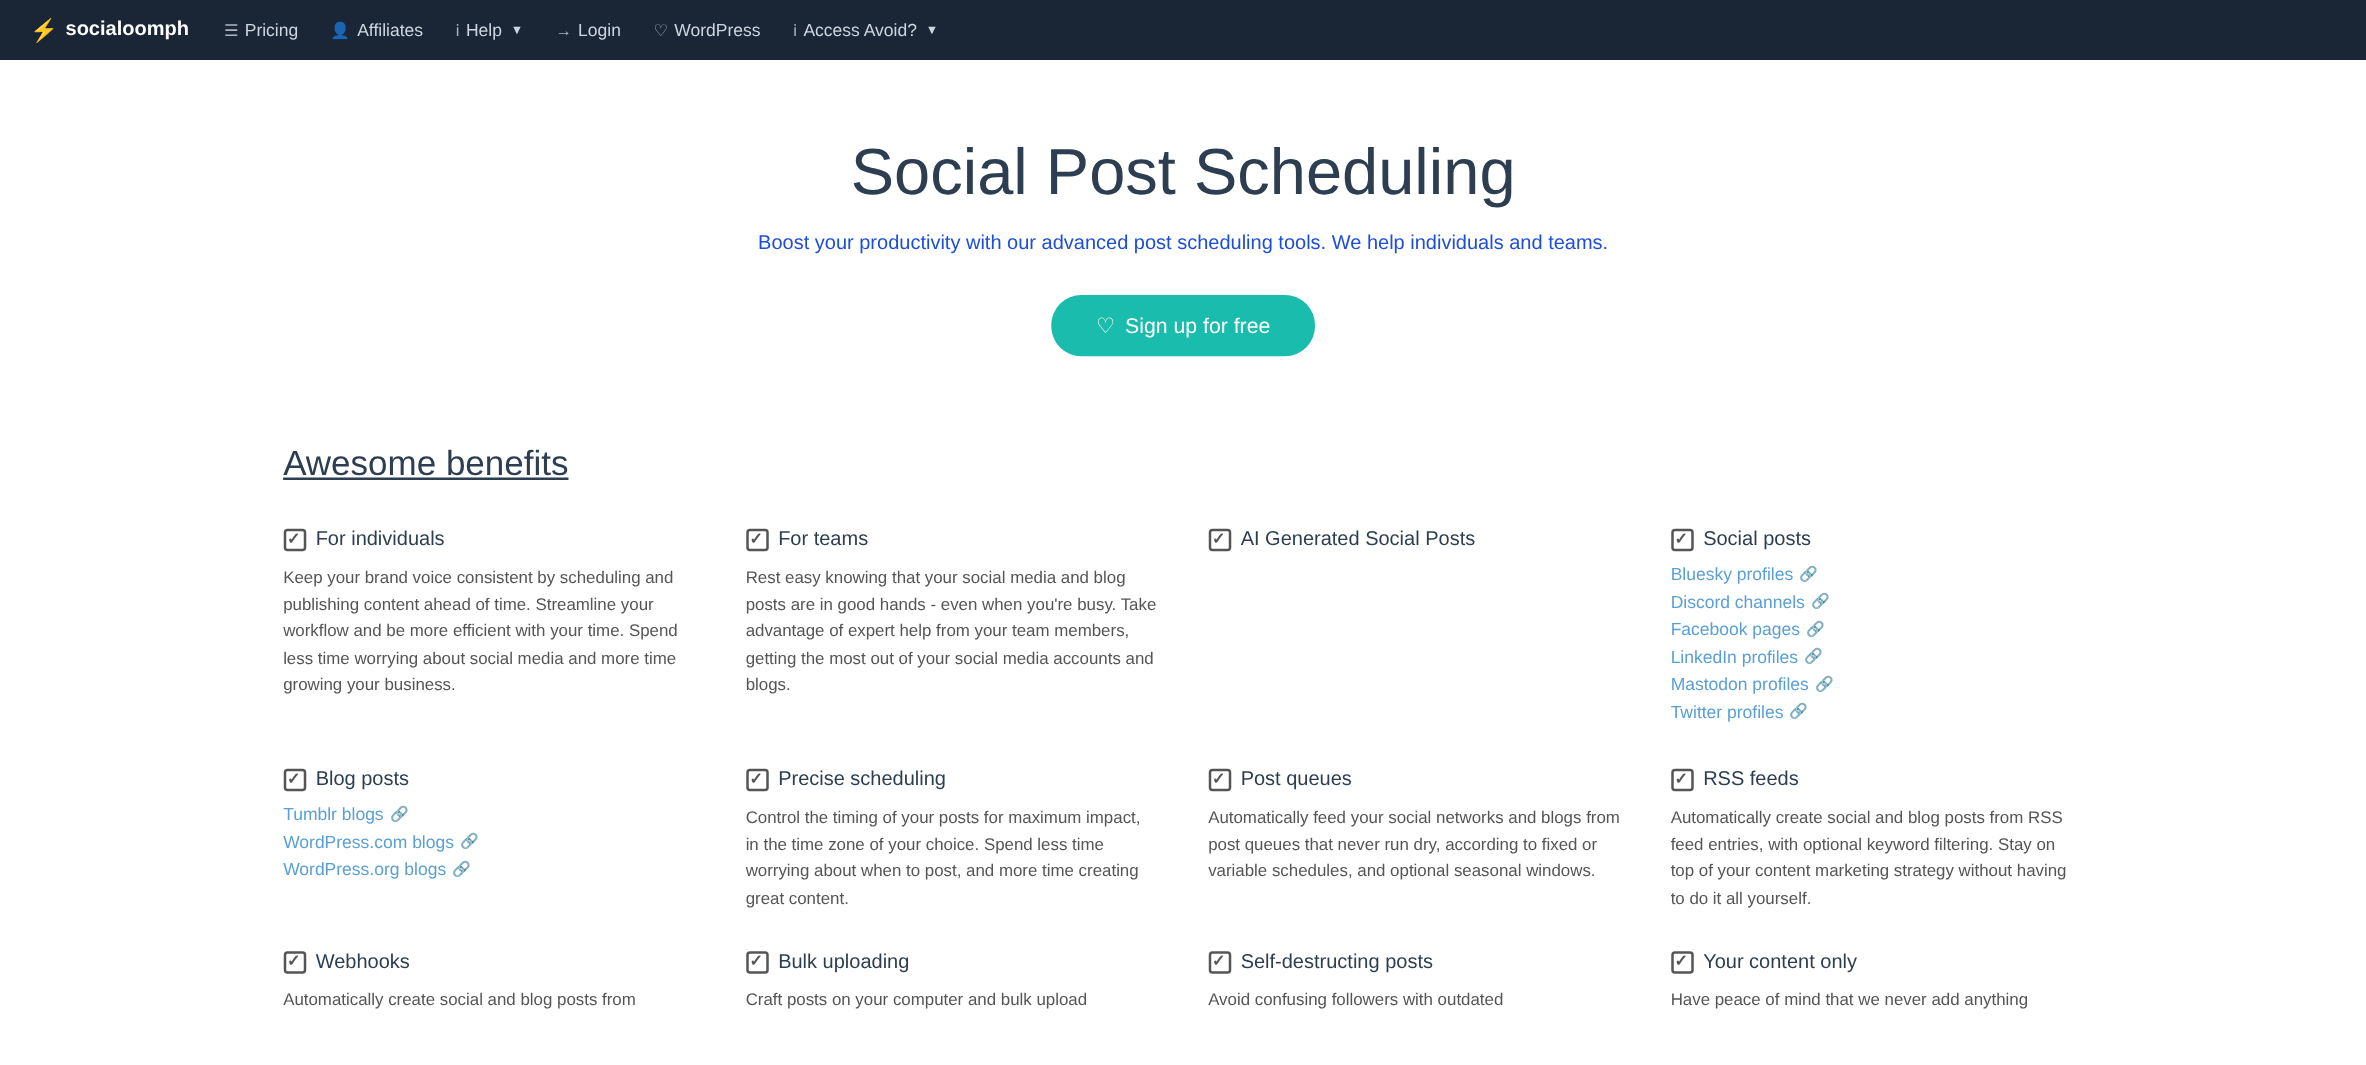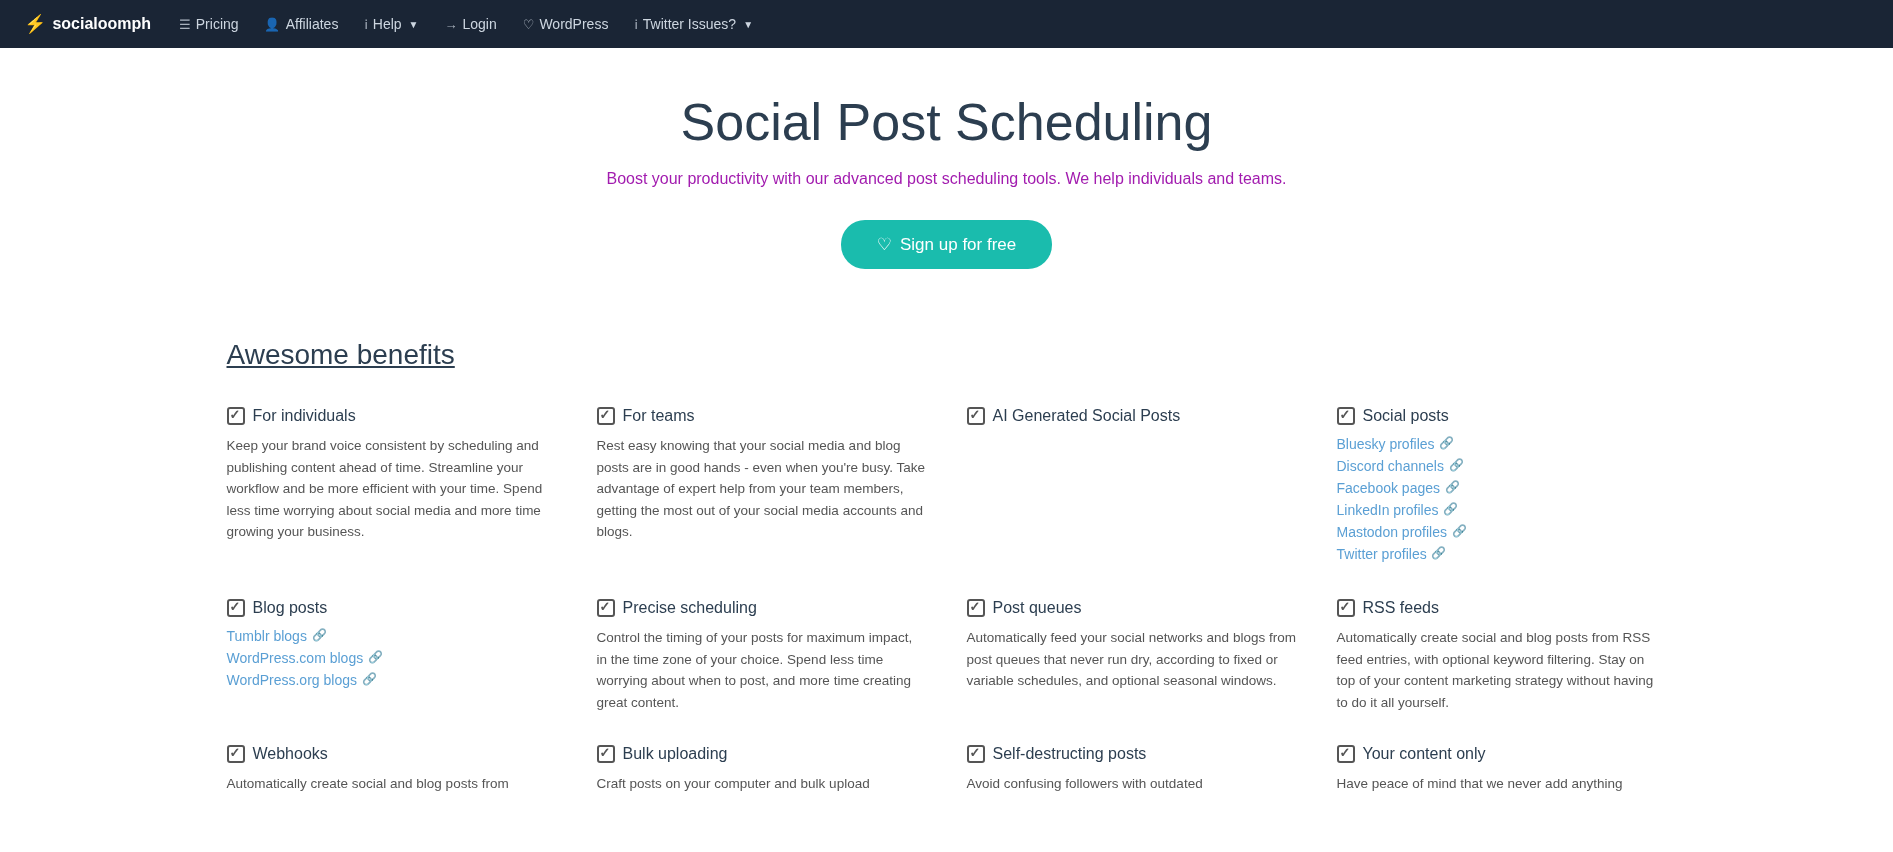--- a/index.html
+++ b/index.html
@@ -37,31 +37,31 @@
       align-items: center;
       gap: 5px;
       height: 100%;
     }
     .nav-icon { font-size: 13px; opacity: 0.8; }
     .nav-dropdown-arrow { font-size: 10px; margin-left: 2px; }
 
     
     .hero {
       text-align: center;
-      padding: 44px 20px 50px;
+      padding: 60px 20px 50px;
     }
     .hero h1 {
       font-size: 52px;
       font-weight: 400;
       color: #2c3e50;
       margin-bottom: 18px;
     }
     .hero-subtitle {
       font-size: 16px;
-      color: #a21caf;
+      color: #1d4ed8;
       margin-bottom: 32px;
     }
     .signup-btn {
       background: #1abcad;
       color: #fff;
       border: none;
       border-radius: 24px;
       padding: 14px 36px;
       font-size: 17px;
       cursor: pointer;
@@ -127,21 +127,21 @@
       margin-top: 4px;
     }
     .benefit-link-list li {
       margin-bottom: 4px;
     }
     .benefit-link-list a {
       color: #5a9fd4;
       text-decoration: none;
       font-size: 14px;
       display: inline-flex;
-      align-items: flex-start;
+      align-items: center;
       gap: 5px;
     }
     .link-icon {
       font-size: 12px;
       color: #5a9fd4;
     }
   </style>
 </head>
 <body>
 
@@ -166,21 +166,21 @@
   <a href="#" class="nav-link">
     <span class="nav-icon">→</span>
     <span>Login</span>
   </a>
   <a href="#" class="nav-link">
     <span class="nav-icon">♡</span>
     <span>WordPress</span>
   </a>
   <a href="#" class="nav-link">
     <span class="nav-icon">ℹ</span>
-    <span>Twitter Issues?</span>
+    <span>Access Avoid?</span>
     <span class="nav-dropdown-arrow">▼</span>
   </a>
 </nav>
 
 <section class="hero">
   <h1>Social Post Scheduling</h1>
   <p class="hero-subtitle">Boost your productivity with our advanced post scheduling tools. We help individuals and teams.</p>
   <button class="signup-btn">
     <span>♡</span>
     <span>Sign up for free</span>

